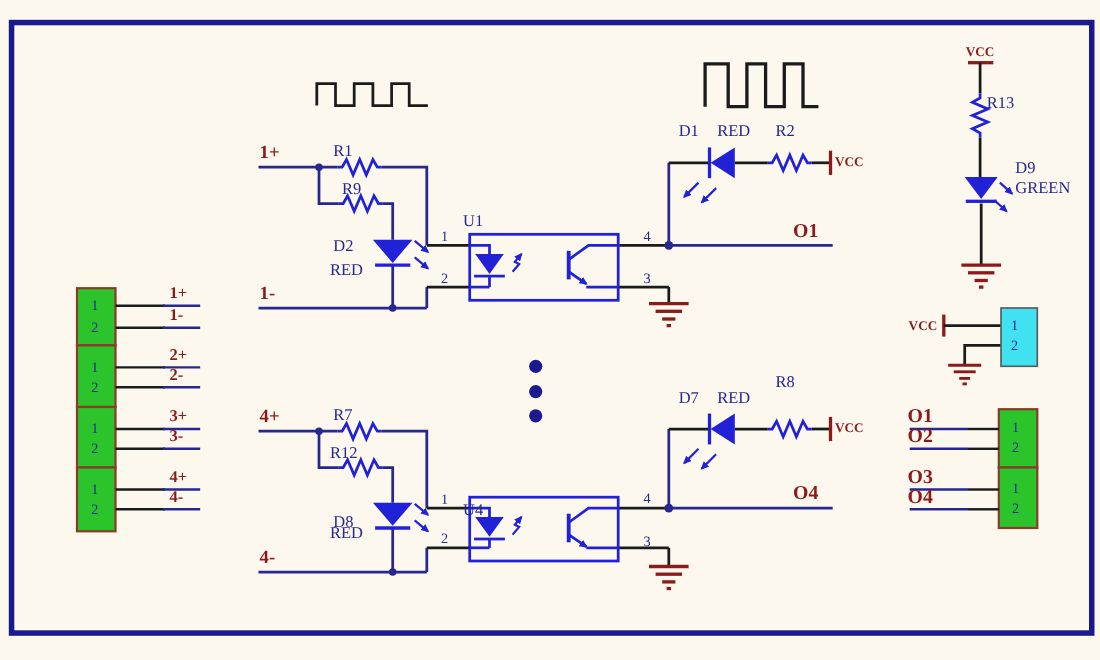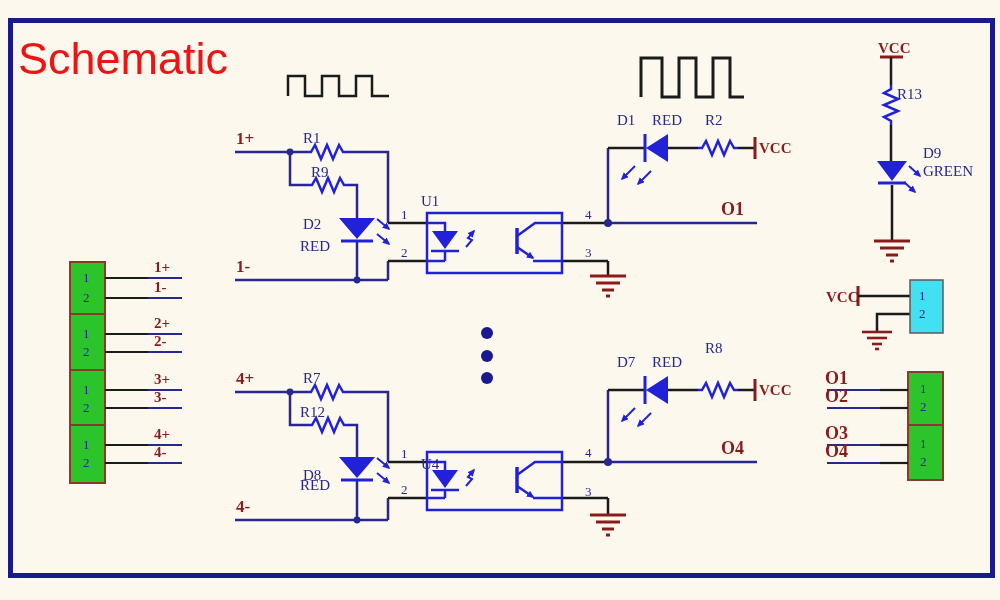--- a/index.html
+++ b/index.html
@@ -7,21 +7,21 @@
          font-family:"Liberation Serif",serif;}
   #frame{position:absolute;left:8px;top:18px;width:977px;height:550px;
          border:5px solid #1A1A8F;}
   #schem-svg{position:absolute;left:0;top:0;}
   .title{position:absolute;left:18px;top:36px;font-family:"Liberation Sans",sans-serif;
          font-size:45px;font-weight:500;color:#EE1414;line-height:1;white-space:nowrap;}
   .lbl{position:absolute;color:#26278F;font-size:15px;line-height:1;white-space:nowrap;}
   .lbl-sm{position:absolute;color:#26278F;font-size:13px;line-height:1;white-space:nowrap;}
   .red{position:absolute;color:#8B1A1A;font-weight:bold;font-size:17px;line-height:1;white-space:nowrap;}
   .red-md{position:absolute;color:#8B1A1A;font-weight:bold;font-size:15px;line-height:1;white-space:nowrap;}
-  .red-sm{position:absolute;color:#8B1A1A;font-weight:bold;font-size:15px;line-height:1;white-space:nowrap;}
+  .red-sm{position:absolute;color:#8B1A1A;font-weight:bold;font-size:12px;line-height:1;white-space:nowrap;}
   .red-xl{position:absolute;color:#8B1A1A;font-weight:bold;font-size:18px;line-height:1;white-space:nowrap;}
 </style>
 </head>
 <body>
 
 <div id="stage">
   <div id="frame"></div>
 
   <svg id="schem-svg" width="1000" height="600" viewBox="0 0 1000 600">
     <defs>
@@ -245,21 +245,20 @@
       </g>
       <g stroke="#1b1b1b" stroke-width="2.2">
         <path d="M880,390 H908"></path>
           <path d="M880,408 H908"></path>
           <path d="M880,445 H908"></path>
           <path d="M880,463 H908"></path>
       </g>
     </g>
   </svg>
 
-  <span class="title">Schematic</span>
 
   <span class="red" style="left:236px;top:130px">1+</span>
   <span class="lbl" style="left:303px;top:131px">R1</span>
   <span class="lbl" style="left:311px;top:165px">R9</span>
   <span class="lbl" style="left:303px;top:217px">D2</span>
   <span class="lbl" style="left:300px;top:239px">RED</span>
   <span class="red" style="left:236px;top:258px">1-</span>
   <span class="lbl" style="left:421px;top:194px">U1</span>
   <span class="lbl-sm" style="left:401px;top:208px">1</span>
   <span class="lbl-sm" style="left:401px;top:246px">2</span>

